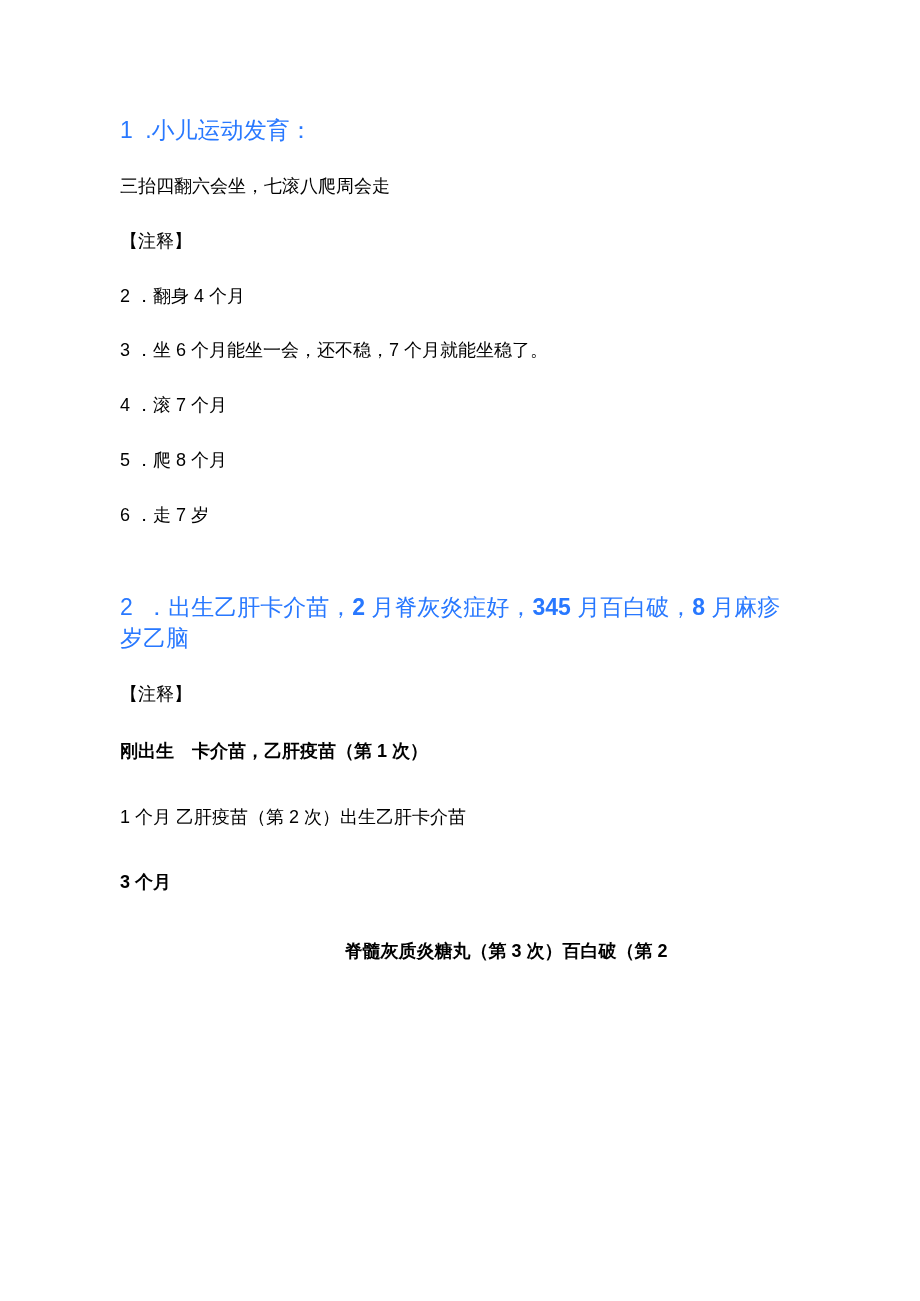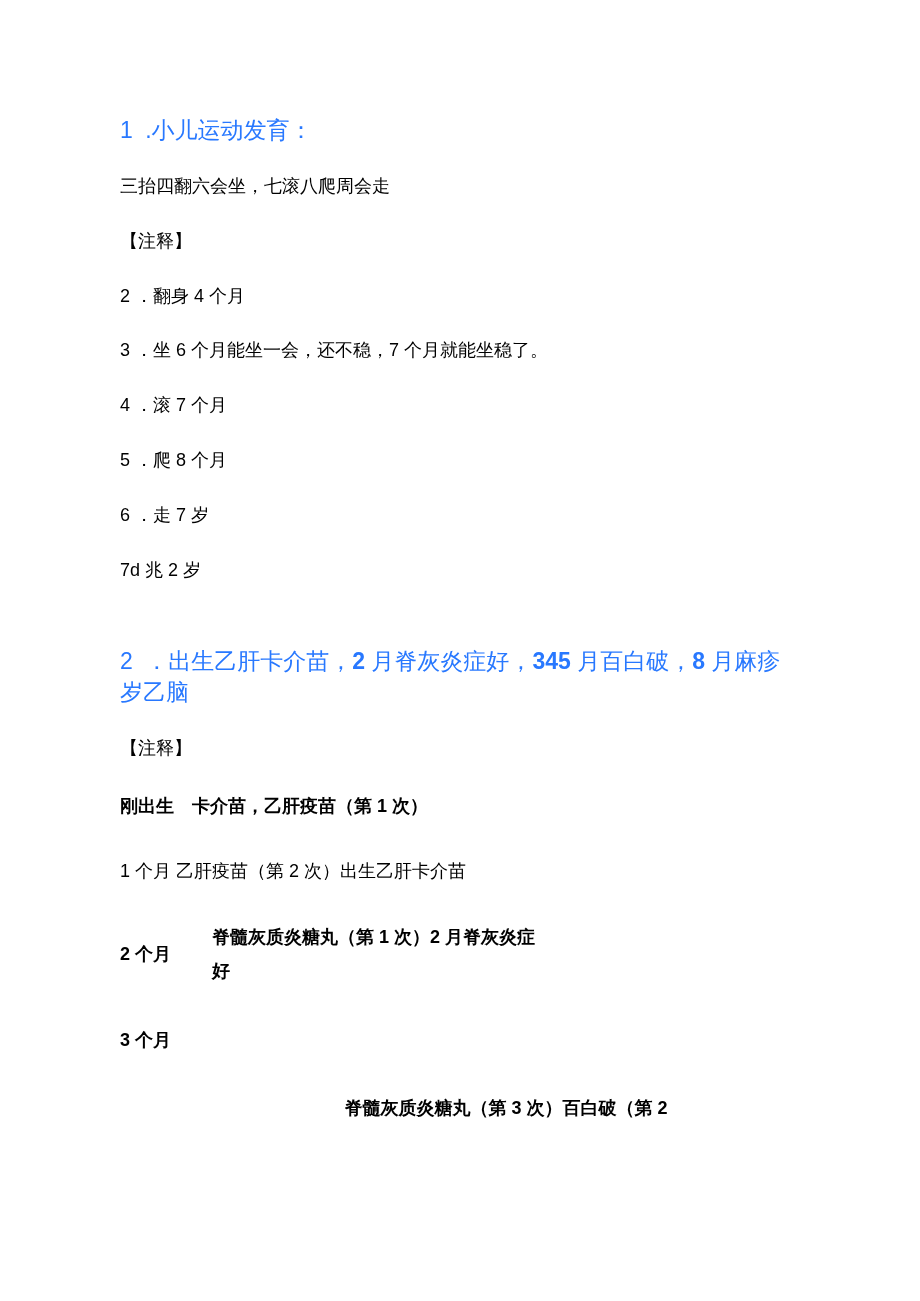--- a/index.html
+++ b/index.html
@@ -62,42 +62,37 @@
     <span>.小儿运动发育：</span>
   </div>
 
   <div class="para">三抬四翻六会坐，七滚八爬周会走</div>
   <div class="para">【注释】</div>
   <div class="para">2 ．翻身 4 个月</div>
   <div class="para">3 ．坐 6 个月能坐一会，还不稳，7 个月就能坐稳了。</div>
   <div class="para">4 ．滚 7 个月</div>
   <div class="para">5 ．爬 8 个月</div>
   <div class="para">6 ．走 7 岁</div>
-  <div class="para">7d 兆 2 岁</div>
 
   <div class="section-gap"></div>
 
   <div class="heading">
     <span class="num">2</span>
     <span>．出生乙肝卡介苗，</span><span class="bold">2</span><span> 月脊灰炎症好，</span><span class="bold">345</span><span> 月百白破，</span><span class="bold">8</span><span> 月麻疹岁乙脑</span>
   </div>
 
   <div class="para">【注释】</div>
 
   <div class="row">
     <div class="col-left">刚出生</div>
     <div class="col-right">卡介苗，乙肝疫苗（第 1 次）</div>
   </div>
 
   <div class="para" style="margin-bottom:34px;">1 个月 乙肝疫苗（第 2 次）出生乙肝卡介苗</div>
 
-  <div class="row">
-    <div class="col-left">2 个月</div>
-    <div class="col-right indent" style="max-width:340px;">脊髓灰质炎糖丸（第 1 次）2 月脊灰炎症好</div>
-  </div>
 
   <div class="row">
     <div class="col-left">3 个月</div>
   </div>
 
   <div class="row" style="margin-bottom:0;justify-content:center;">
     <div class="col-left"></div>
     <div class="col-right indent">脊髓灰质炎糖丸（第 3 次）百白破（第 2</div>
   </div>
 

